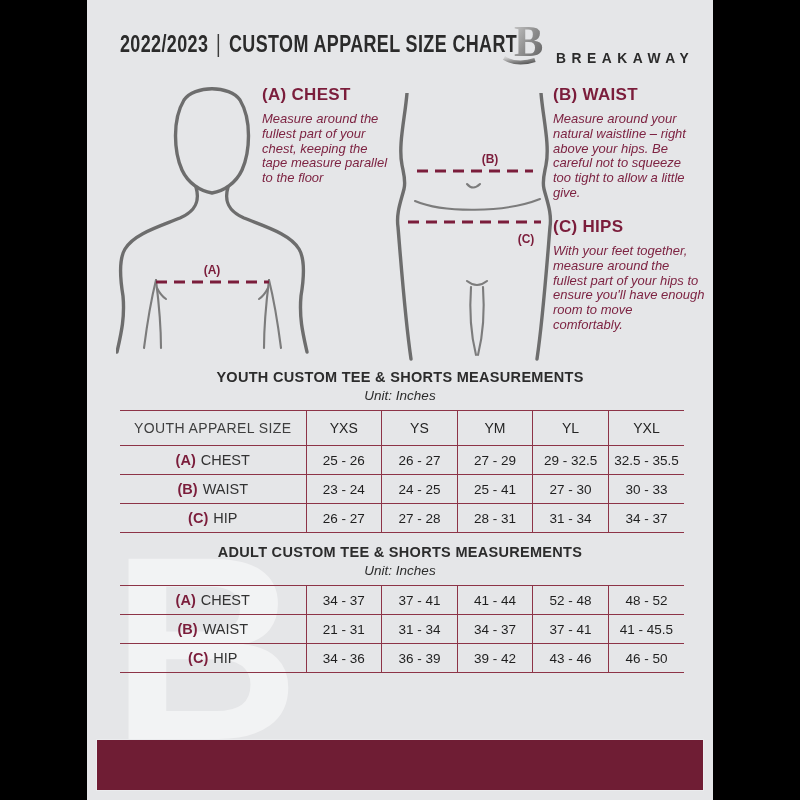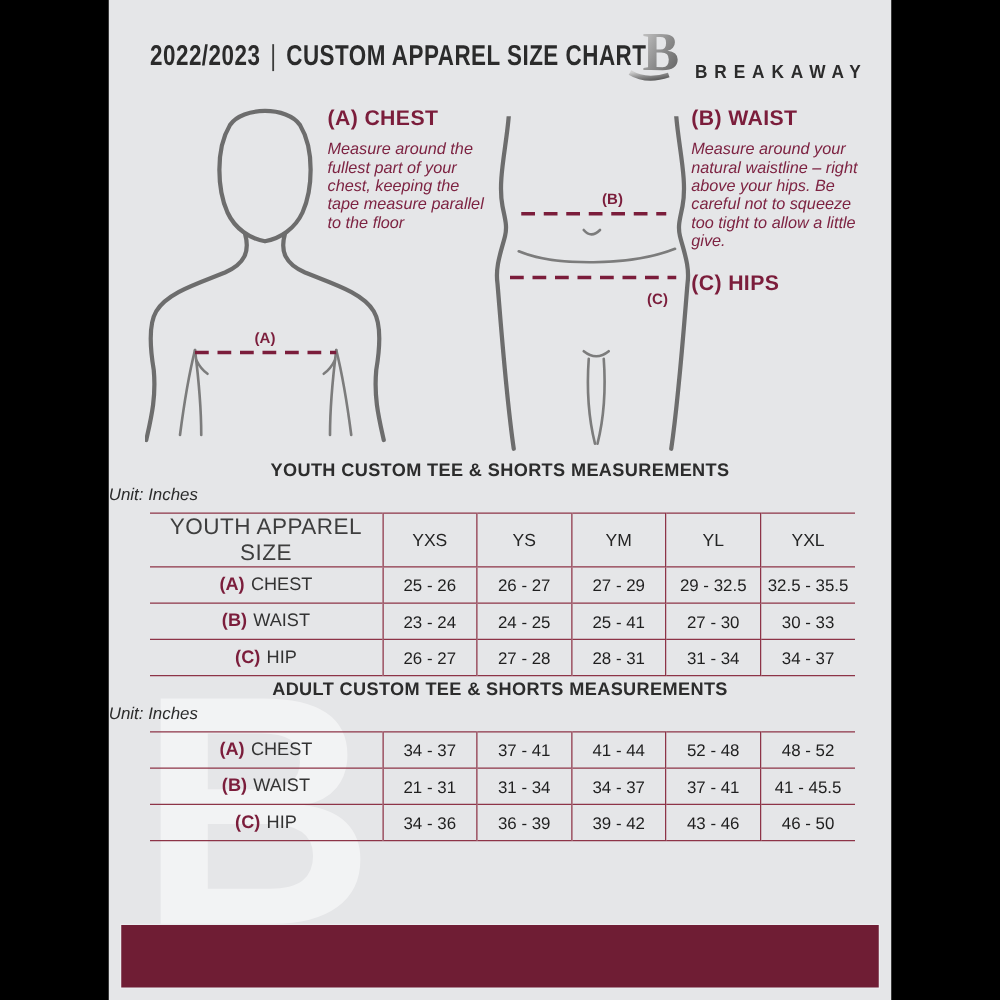--- a/index.html
+++ b/index.html
@@ -32,29 +32,29 @@
   .fig path.dash{stroke:var(--maroon);stroke-width:2.8;stroke-dasharray:11 7;stroke-linecap:butt;}
   .fig text{fill:var(--maroon);font-weight:bold;font-size:12px;font-family:"Liberation Sans",sans-serif;}
 
   
   .guide{position:absolute;}
   .guide h3{font-size:17px;font-weight:bold;color:var(--maroon);letter-spacing:.3px;}
   .guide p{margin-top:7px;font-size:13px;line-height:14.8px;font-style:italic;color:var(--maroon-text);}
 
   
   .tbl-title{position:absolute;left:0;width:626px;text-align:center;font-size:14.5px;font-weight:bold;color:#2c2c2c;letter-spacing:.3px;}
-  .tbl-unit{position:absolute;left:0;width:626px;text-align:left;font-size:13.5px;font-style:italic;color:#2c2c2c;}
+  .tbl-unit{position:absolute;left:0;width:626px;text-align:center;font-size:13.5px;font-style:italic;color:#2c2c2c;}
   table.size-table{position:absolute;left:33px;width:564px;border-collapse:collapse;table-layout:fixed;
     border-bottom:1.5px solid var(--line);z-index:1;}
   table.size-table col.c0{width:186px;}
   table.size-table tr{border-top:1.5px solid var(--line);}
   table.size-table th+th,table.size-table td+td{border-left:1.5px solid var(--line);}
   table.size-table th,table.size-table td{padding:0;text-align:center;font-family:"Liberation Sans",sans-serif;}
   th.size-head{font-size:14px;font-weight:normal;color:#242424;height:23px;}
-  th.key-head{text-align:left;padding-left:15px;font-weight:normal;font-size:18px;letter-spacing:.4px;color:#3e3e3e;height:35px;}
+  th.key-head{text-align:left;padding-left:15px;font-weight:normal;font-size:14px;letter-spacing:.4px;color:#3e3e3e;height:35px;}
   td.lbl{text-align:left;padding-left:15px;font-size:14.5px;color:#333;height:29px;}
   td.lbl .key{color:var(--maroon);font-weight:bold;margin-right:5px;}
   td.val{font-size:13.5px;color:#1f1f1f;}
 
   .watermark{position:absolute;left:24px;top:518px;font-size:262px;font-weight:bold;line-height:1;
     color:rgba(255,255,255,.5);z-index:0;user-select:none;}
   .footer-bar{position:absolute;left:10px;top:740px;width:606px;height:50px;background:var(--bar);
     box-shadow:0 0 0 1px rgba(255,255,255,.25);z-index:2;}
 </style>
 </head>
@@ -117,20 +117,21 @@
       <text x="133" y="150" text-anchor="middle">(C)</text>
     </svg>
 
     <div class="guide" style="left:466px;top:85px;width:146px;">
       <h3>(B) WAIST</h3>
       <p>Measure around your natural waistline – right above your hips. Be careful not to squeeze too tight to allow a little give.</p>
     </div>
 
     <div class="guide" style="left:466px;top:217px;width:152px;">
       <h3>(C) HIPS</h3>
+      <p>With your feet together, measure around the fullest part of your hips to ensure you'll have enough room to move comfortably.</p>
     </div>
 
     <div class="tbl-title" style="top:369px;">YOUTH CUSTOM TEE &amp; SHORTS MEASUREMENTS</div>
     <div class="tbl-unit" style="top:388px;">Unit: Inches</div>
     <table class="size-table" style="top:410px;">
       <colgroup>
           <col class="c0">
           <col>
           <col>
           <col>

